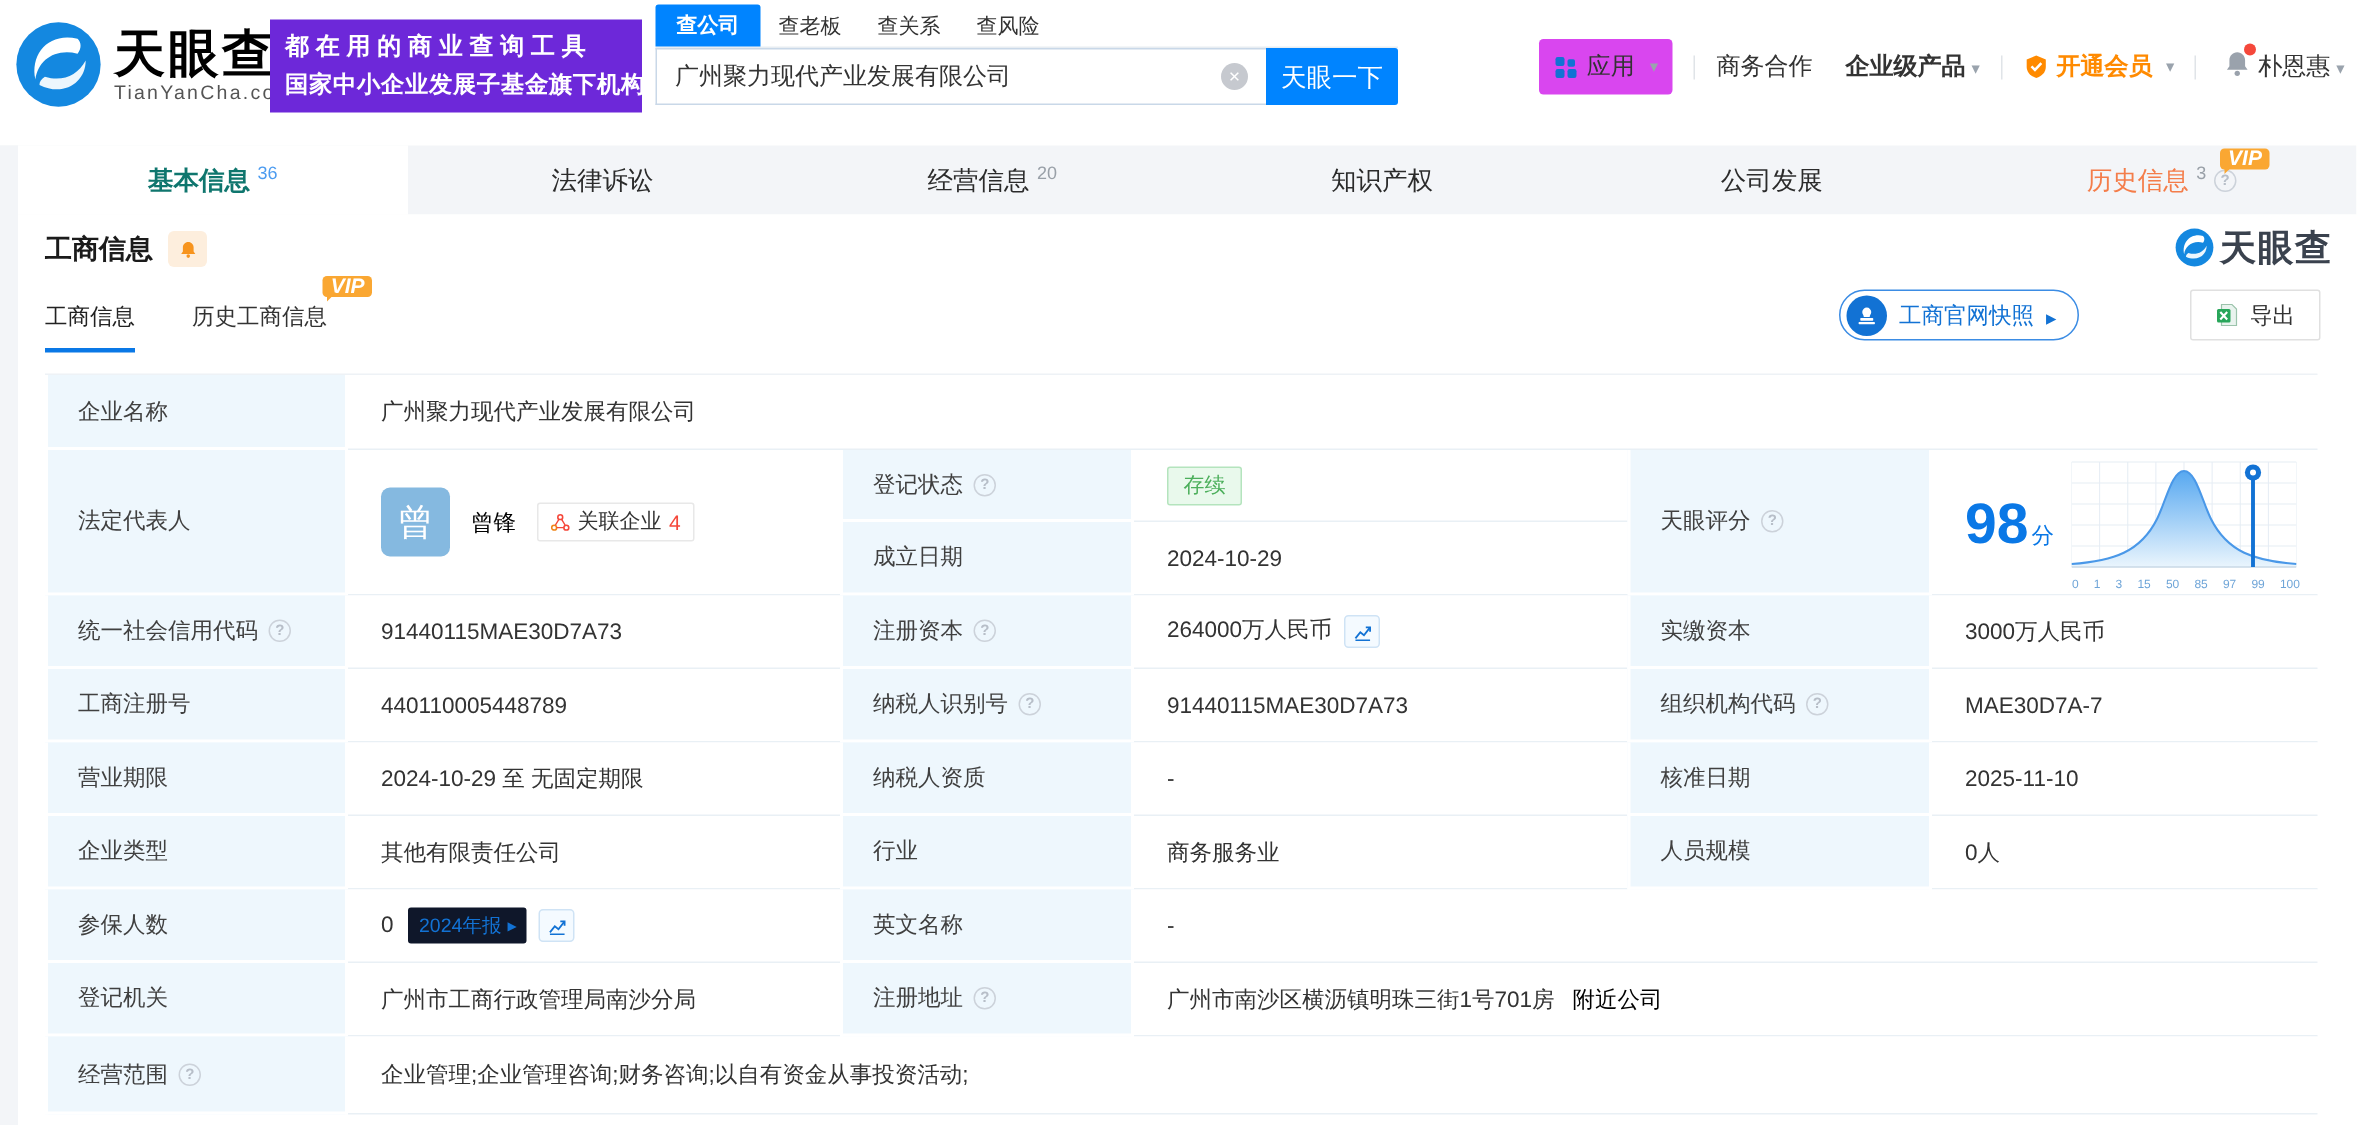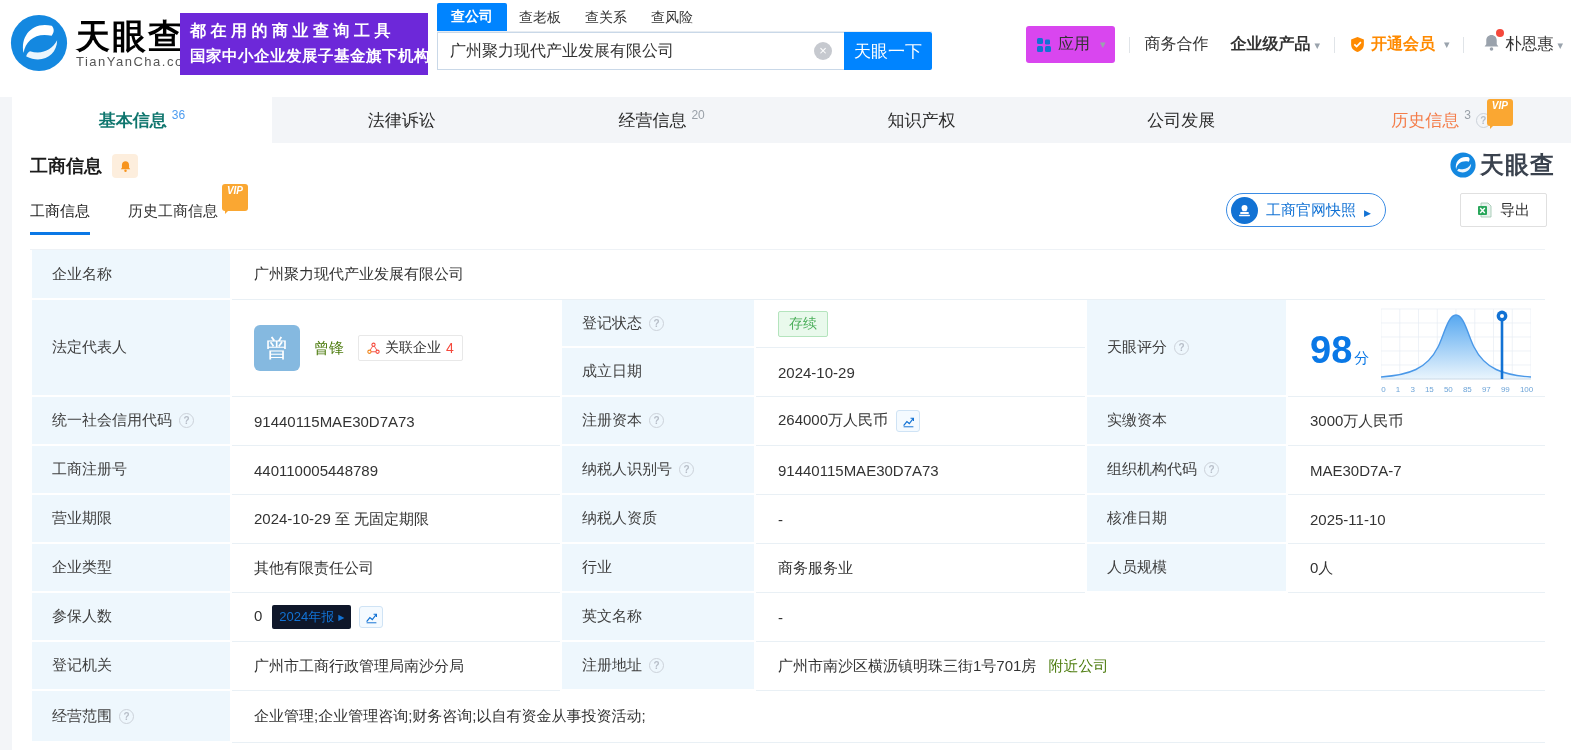--- a/index.html
+++ b/index.html
@@ -47,22 +47,22 @@
   
   .main-tabs { position:absolute; top:97px; left:0; width:1571px; height:46px; background:#f3f5f8;
     display:flex; padding-left:12px; }
   .mtab { flex:1; display:flex; align-items:center; justify-content:center; gap:5px; font-size:17px;
     color:#2b2b2b; cursor:pointer; position:relative; }
   .mtab .mtab-count { font-size:12px; color:#99a0a8; vertical-align:super; margin-top:-10px; }
   .mtab.active { background:#fff; }
   .mtab.active .mtab-label { color:#0f766e; font-weight:bold; }
   .mtab.active .mtab-count { color:#4d9cf0; }
   .mtab.vip-tab .mtab-label { color:#f47d4a; }
-  .vip-badge { position:absolute; background:#faa732; color:#fff; font-size:10px; font-weight:bold;
-    font-style:italic; padding:1px 5px 15px; border-radius:3px; line-height:11px; }
+  .vip-badge { position:absolute; background:#faa732; color:#fff; font-size:14px; font-weight:bold;
+    font-style:italic; padding:1px 5px 2px; border-radius:3px; line-height:11px; }
   .vip-badge::after { content:""; position:absolute; left:3px; bottom:-3px; border:3px solid transparent;
     border-top-color:#faa732; border-left-color:#faa732; }
   .mtab .vip-badge { top:2px; right:58px; }
   .help-icon { display:inline-block; width:15px; height:15px; border:1px solid #ccd2da; border-radius:50%;
     color:#b7bec8; font-size:10px; line-height:13px; text-align:center; font-weight:bold; cursor:pointer; }
   .help-icon::before { content:"?"; }
 
   .left-strip { position:absolute; left:0; top:97px; width:12px; height:653px; background:#f3f5f8; }
 
   
@@ -98,21 +98,21 @@
     border-right:2px solid #fff; border-bottom:2px solid #fff; }
   td.val { background:#fff; padding-left:22px; border-bottom:1px solid #e9f0f5; }
   .lbl-inner { display:flex; align-items:center; gap:7px; }
   tr.h50 { height:50px; } tr.h48 { height:48px; } tr.h49 { height:49px; } tr.h52 { height:52px; }
 
   .status-badge { display:inline-block; background:#e9f9ec; border:1px solid #b4e4bd; color:#4caf5b;
     font-size:14px; padding:3px 10px; border-radius:2px; }
   .rep-cell { display:flex; align-items:center; gap:14px; }
   .avatar { width:46px; height:46px; border-radius:6px; background:#85b9e0; color:#fff; font-size:24px;
     display:flex; align-items:center; justify-content:center; cursor:pointer; }
-  .link { color:#4d7c0f; cursor:pointer; text-decoration:none; }
+  .link { color:#000000; cursor:pointer; text-decoration:none; }
   .related-badge { display:inline-flex; align-items:center; gap:5px; border:1px solid #e8e8e8; border-radius:2px;
     padding:3px 8px; font-size:14px; color:#333; cursor:pointer; background:#fff; }
   .related-count { color:#f5483b; }
   .chart-icon-box { display:inline-flex; width:24px; height:22px; border:1px solid #cfe3f5; border-radius:3px;
     background:#f4faff; align-items:center; justify-content:center; margin-left:8px; vertical-align:middle; cursor:pointer; }
   .report-chip { display:inline-flex; align-items:center; gap:4px; background:#0f172a; color:#1272d4;
     font-size:13px; padding:3px 7px; border-radius:2px; margin-left:10px; cursor:pointer; }
   .report-chip::after { content:"▶"; font-size:8px; }
   .addr-wrap { display:flex; align-items:center; gap:12px; }
 

